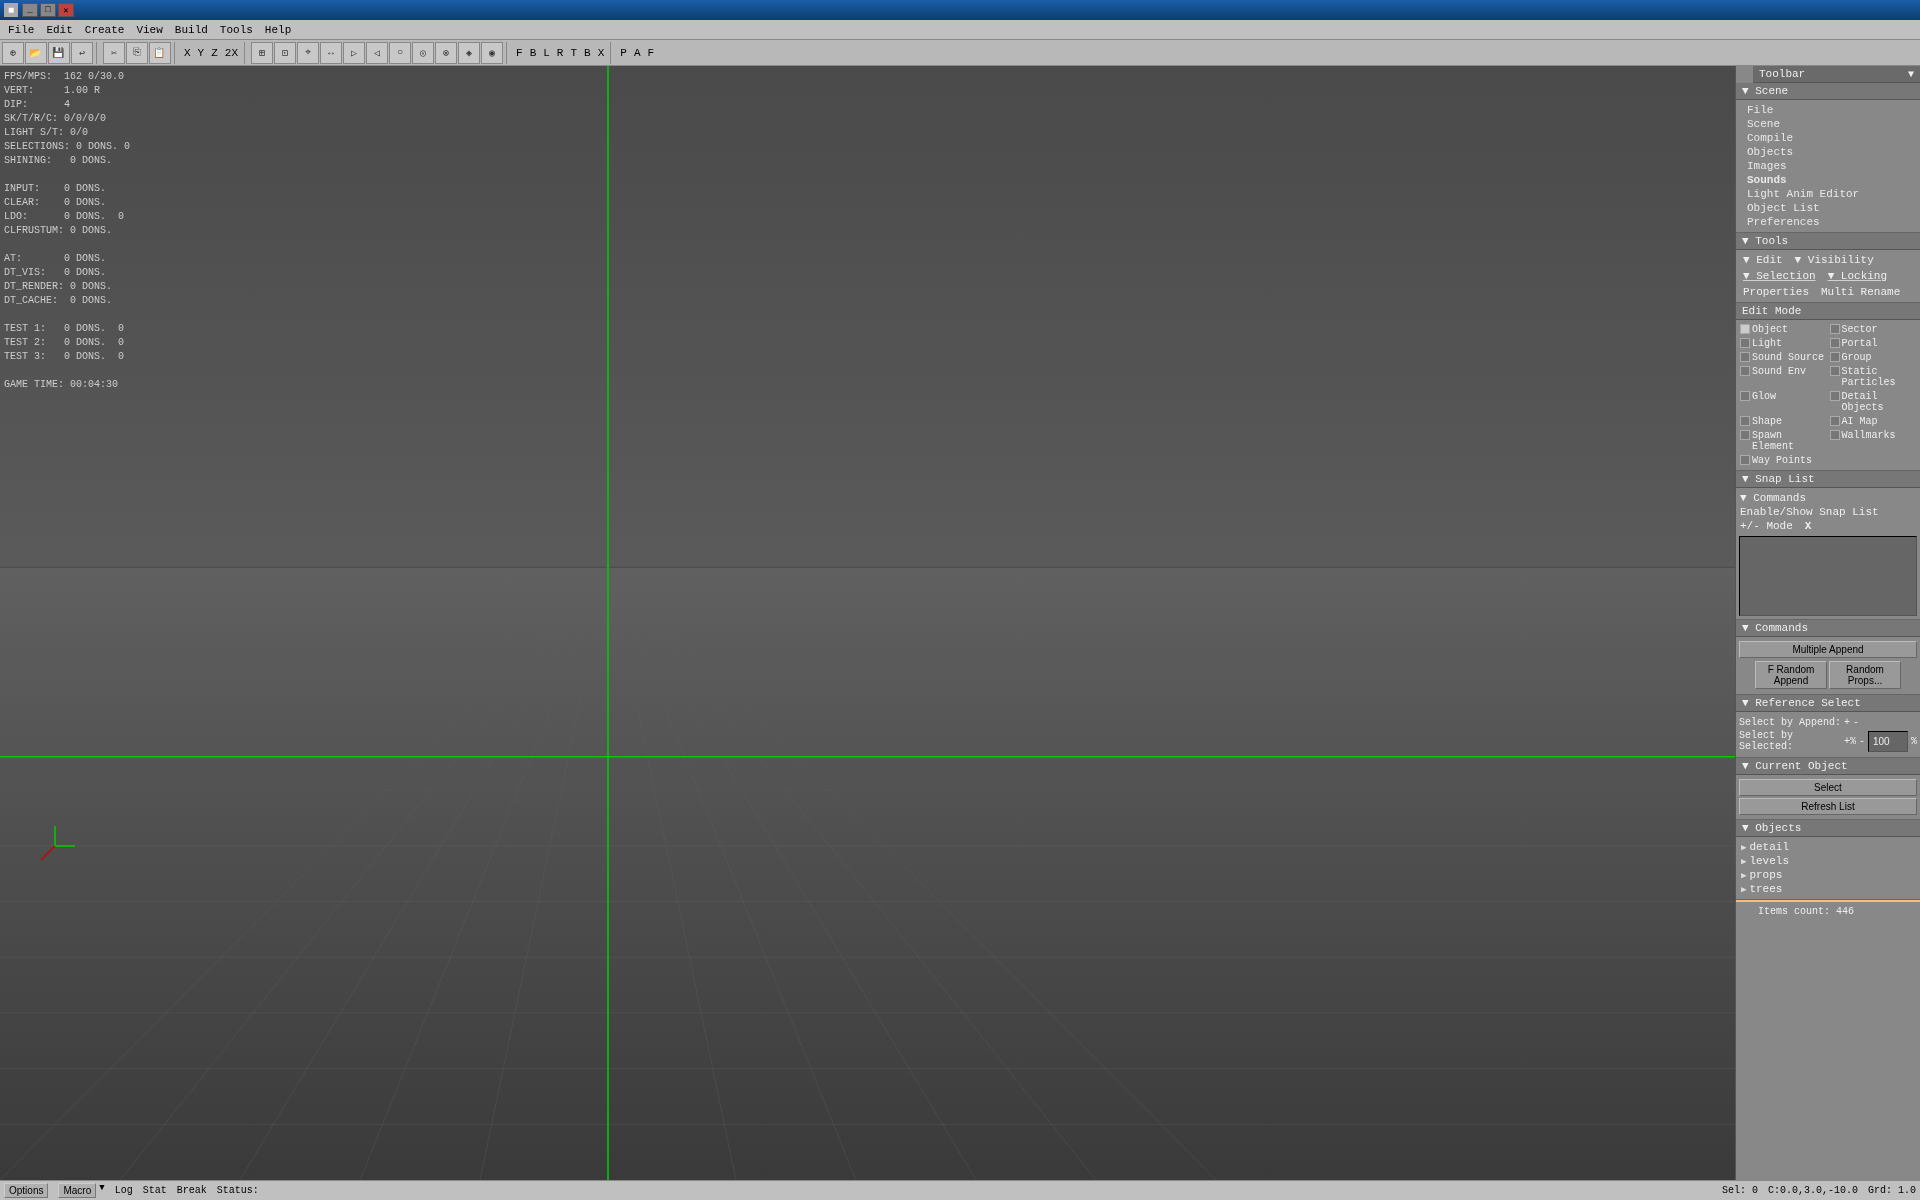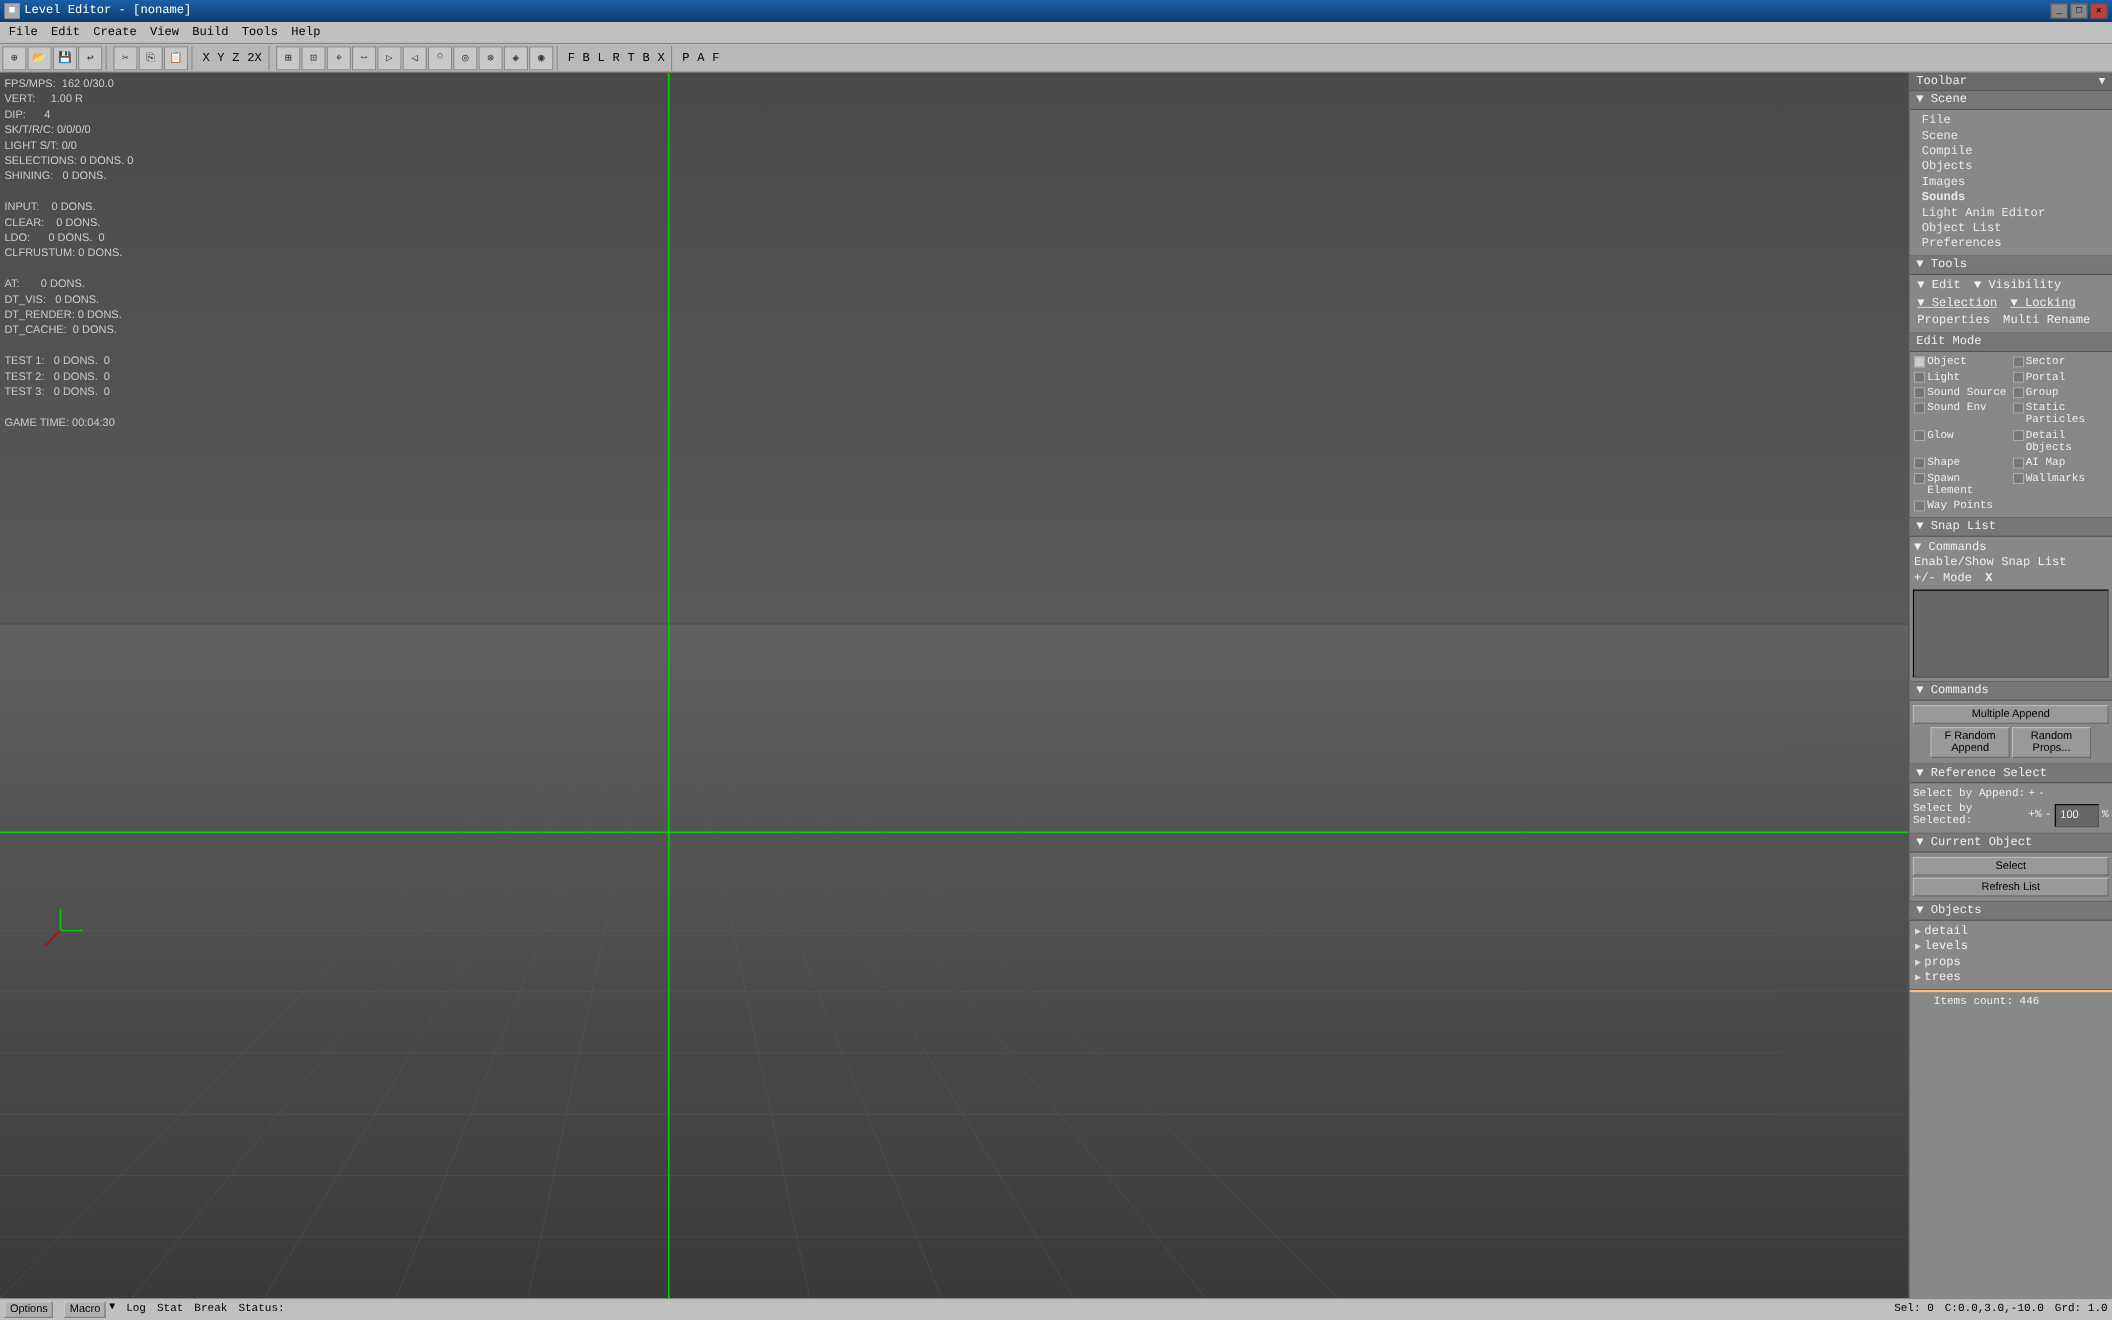--- a/index.html
+++ b/index.html
@@ -101,21 +101,21 @@
       overflow: hidden;
     }
 
     
     #debug-info {
       position: absolute;
       top: 4px;
       left: 4px;
       color: #ccc;
       font-size: 10px;
-      font-family: Liberation Sans, sans-serif;
+      font-family: Liberation Mono, monospace;
       line-height: 1.4;
       pointer-events: none;
     }
 
     
     #viewport-canvas {
       width: 100%;
       height: 100%;
       position: absolute;
       top: 0; left: 0;
@@ -287,21 +287,20 @@
     .status-right { margin-left: auto; display: flex; gap: 10px; }
 
     
     svg { display: block; }
   </style>
 </head>
 <body>
 
 <div id="title-bar">
   <span class="title-icon">■</span>
-  <span class="title-text">Level Editor - [noname]</span>
   <div class="win-buttons">
     <div class="win-btn">_</div>
     <div class="win-btn">□</div>
     <div class="win-btn close">✕</div>
   </div>
 </div>
 
 <div id="menu-bar">
   <span class="menu-item">File</span>
   <span class="menu-item">Edit</span>
@@ -434,21 +433,21 @@
       <div>TEST 1:&nbsp;&nbsp;&nbsp;0 DONS.&nbsp;&nbsp;0</div>
       <div>TEST 2:&nbsp;&nbsp;&nbsp;0 DONS.&nbsp;&nbsp;0</div>
       <div>TEST 3:&nbsp;&nbsp;&nbsp;0 DONS.&nbsp;&nbsp;0</div>
       <br>
       <div>GAME TIME:&nbsp;00:04:30</div>
     </div>
   </div>
 
   <div id="right-panel">
 
-    <div style="display:flex;align-items:center;justify-content:space-between;background:#6a6a6a;padding:2px 6px;border-bottom:1px solid #555;">
+    <div style="display:flex;align-items:center;justify-content:space-between;background:#6a6a6a;padding:2px 6px;border-bottom:1px solid #555;margin-left:17px;">
       <span style="font-size:11px;color:#eee;">Toolbar</span>
       <span style="font-size:10px;color:#eee;">▼</span>
     </div>
 
     <div class="panel-section">
       <div class="panel-header">
         <span>▼ Scene</span>
       </div>
       <div class="panel-content">
         <div class="scene-link-item">File</div>

